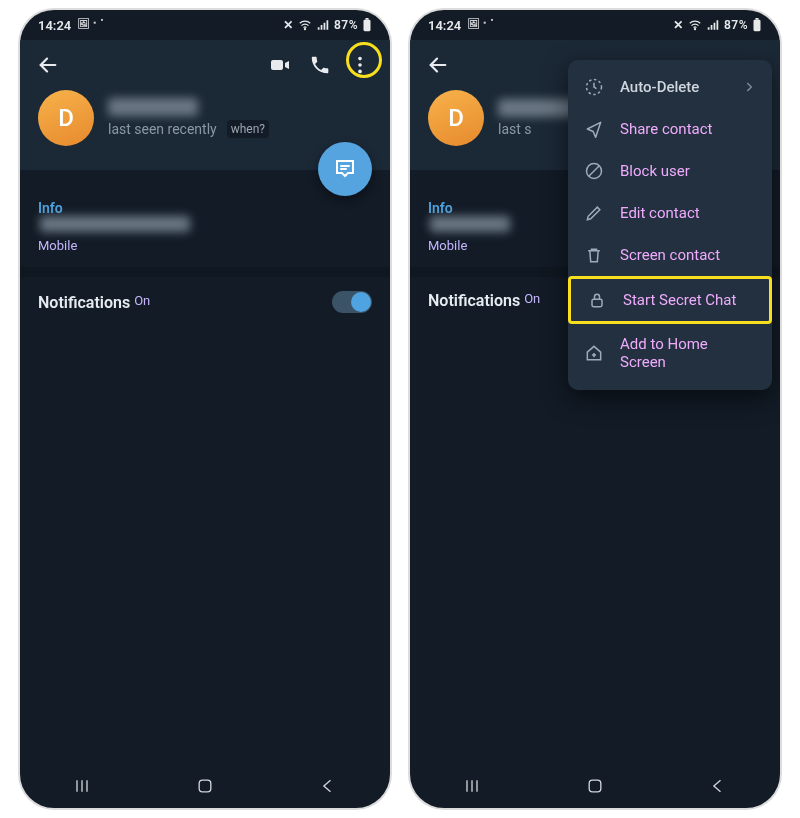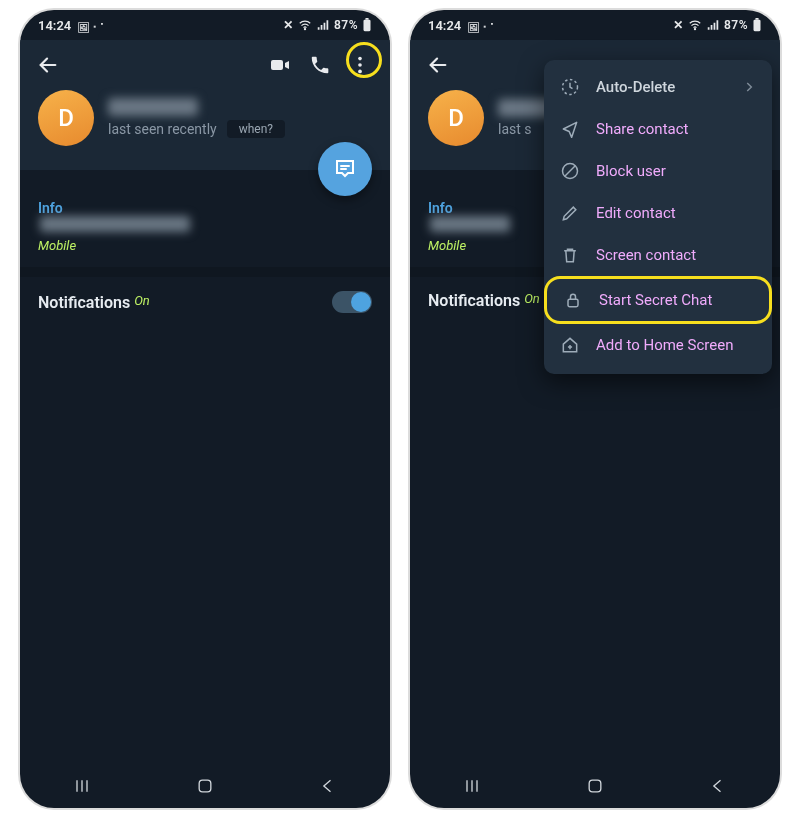--- a/index.html
+++ b/index.html
@@ -10,21 +10,21 @@
     background:#121b26; border-radius:34px; overflow:hidden;
     box-shadow:0 0 0 2px #dcdcdc;
   }
   .phone.left  { left:20px;  }
   .phone.right { left:410px; }
 
   
   .status { height:30px; display:flex; align-items:center; justify-content:space-between;
             padding:0 18px; color:#e7e9eb; font-size:13px; font-weight:600; }
   .status .icons { display:flex; gap:4px; align-items:center; font-size:12px; letter-spacing:.5px;}
-  .status .clk { display:flex; gap:6px; align-items:flex-end;}
+  .status .clk { display:flex; gap:6px; align-items:flex-start;}
   .tri { font-size:10px; opacity:.9;}
 
   
   .hdr-top {
     height:50px; display:flex; align-items:center; padding:0 10px;
   }
   .hdr-top .back { width:36px; height:36px; display:flex; align-items:center; justify-content:center; color:#e8eaed; }
   .hdr-top .spacer { flex:1; }
   .hdr-top .ico { width:40px; height:40px; display:flex; align-items:center; justify-content:center; color:#e8eaed; }
 
@@ -39,37 +39,37 @@
     display:flex; align-items:center; justify-content:center;
     color:#fff; font-size:24px; font-weight:500;
   }
   .ptxt { display:flex; flex-direction:column; gap:4px; }
   .pname {
     width:90px; height:18px; border-radius:4px; filter:blur(5px);
     background:#6a7784;
   }
   .pstat { display:flex; align-items:center; gap:10px; color:#8a97a5; font-size:14px;}
   .when {
-    font-size:12px; background:#121b26; color:#9aa6b2; padding:2px 12px; border-radius:4px;
+    font-size:12px; background:#121b26; color:#9aa6b2; padding:2px 4px; border-radius:4px;
   }
 
   .fab {
     position:absolute; right:18px; bottom:-26px; width:54px; height:54px; border-radius:50%;
     background:#55a3df; display:flex; align-items:center; justify-content:center; color:#fff;
     box-shadow:0 4px 10px rgba(0,0,0,.4);
   }
 
   
   .section { padding:18px 18px 14px 18px; }
   .sec-title { color:#4ea3e0; font-size:14px; font-weight:600; margin-bottom:0;}
   .phone-blur {
     width:150px; height:16px; border-radius:3px; filter:blur(5px);
     background:#6a7784; margin-bottom:6px; margin-left:2px;
   }
-  .sublabel { color:#bef264; font-size:13px;font-style:italic; }
+  .sublabel { color:#c4b5fd; font-size:13px; }
   .divider { height:10px; background:#0f1720; }
 
   .row {
     display:flex; align-items:center; justify-content:space-between;
     padding:14px 18px 16px 18px;
   }
   .row .txtcol { display:flex; flex-direction:row; gap:4px; }
   .row .label { color:#e7ecf1; font-size:16px; font-weight:600; }
   .toggle {
     width:40px; height:22px; border-radius:12px; background:#3b5366; position:relative;
@@ -87,33 +87,33 @@
   .nkey { width:26px; height:26px; display:flex; align-items:center; justify-content:center;}
 
   
   .ring {
     position:absolute; width:36px; height:36px; border:3px solid #f7df1e; border-radius:50%;
     right:8px; top:32px; pointer-events:none;
   }
 
   
   .menu {
-    position:absolute; top:50px; right:8px; width:228px;
+    position:absolute; top:50px; right:8px; width:204px;
     background:#22303f; border-radius:10px; padding:6px 0 8px 0;
     box-shadow:0 8px 24px rgba(0,0,0,.55);
   }
   .mitem {
     display:flex; align-items:center; gap:16px; padding:11px 16px;
     color:#f0abfc; font-size:15px; font-weight:400;
   }
   .mitem.auto{ color:#cfd6dd; font-weight:500;}
   .mitem .chev { margin-left:auto; color:#7e8a97; }
   .micon { width:20px; height:20px; color:#9eacb9; flex-shrink:0; display:flex; align-items:center; justify-content:center;}
   .hlbox {
-    border:3px solid #f7df1e; border-radius:16px;
+    border:3px solid #f7df1e; border-radius:4px;
   }
 
   svg { display:block; }
 </style>
 </head>
 <body>
 
 <div class="stage">
 
 <div class="phone left">

